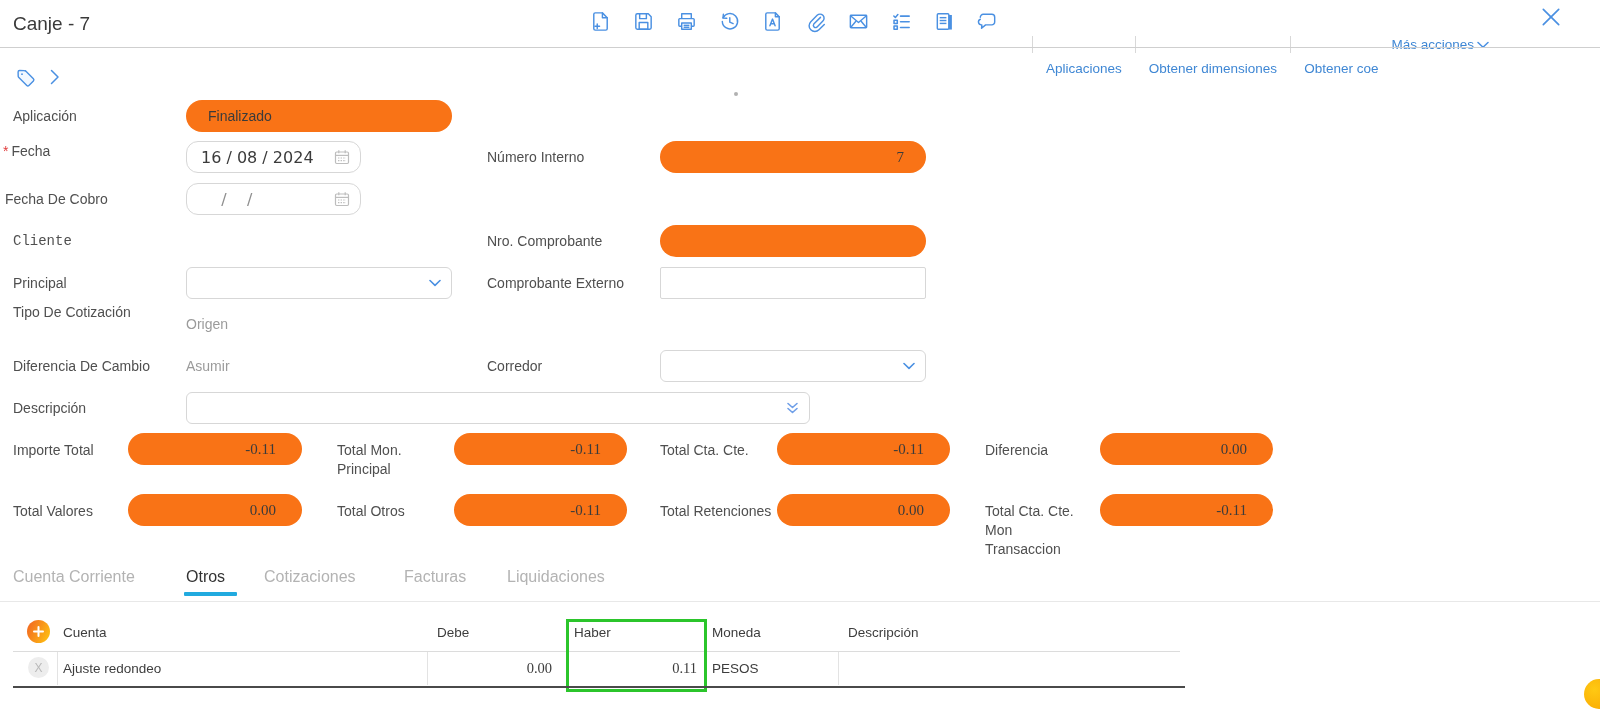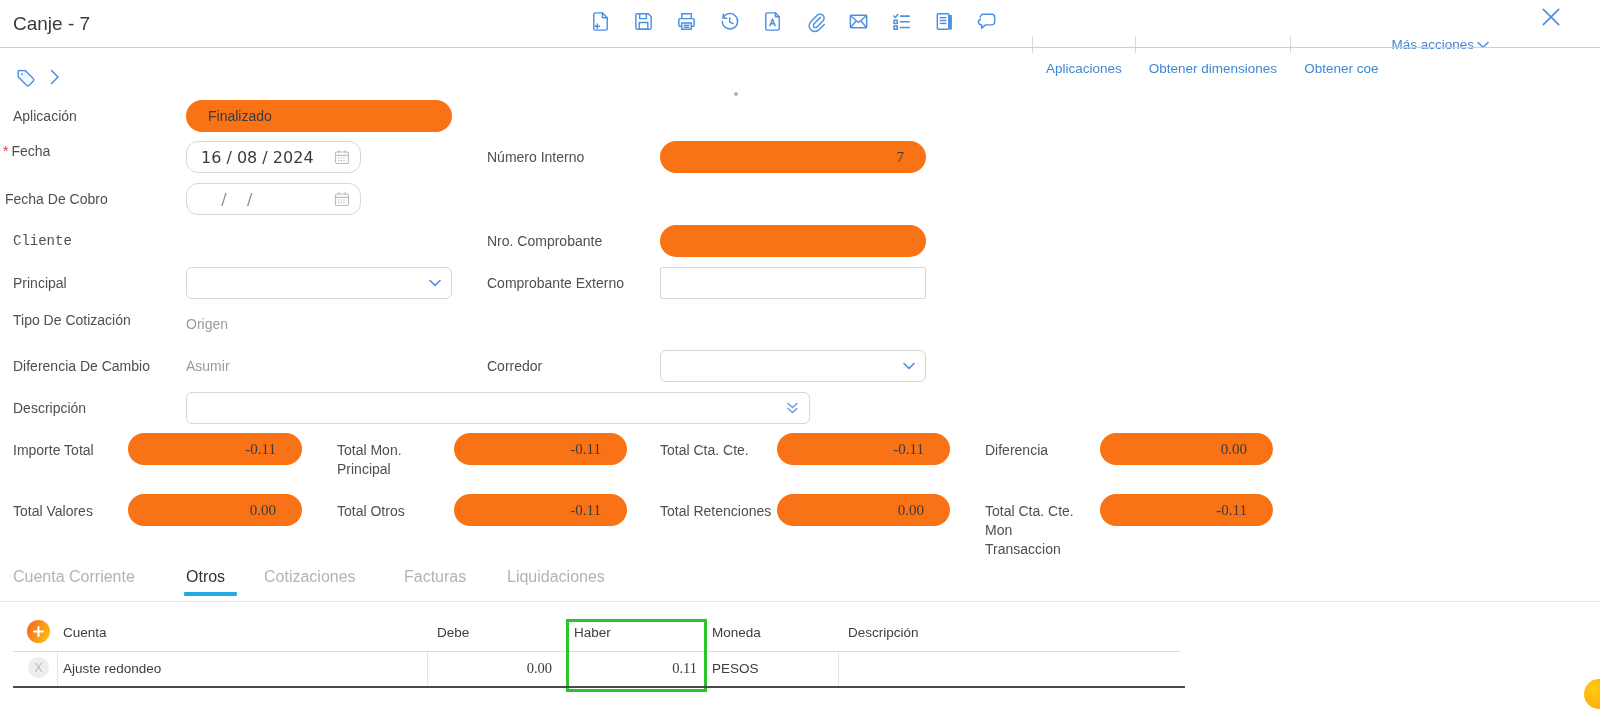--- a/index.html
+++ b/index.html
@@ -213,21 +213,21 @@
   <div class="lbl" style="left:13px;top:233px;font-family:Liberation Mono, monospace;">Cliente</div>
 
   <div class="lbl" style="left:13px;top:275px;">Principal</div>
   <div class="field" style="left:186px;top:267px;width:266px;cursor:pointer;">
     <span class="val"></span>
     <svg width="12" height="8" viewBox="0 0 12 8" fill="none" stroke="#4a90e2" stroke-width="1.6" stroke-linecap="round" stroke-linejoin="round">
         <polyline points="1,1.5 6,6.3 11,1.5"></polyline>
       </svg>
   </div>
 
-  <div class="lbl" style="left:13px;top:312px;">Tipo De Cotización</div>
+  <div class="lbl" style="left:13px;top:304px;">Tipo De Cotización</div>
   <div class="ro-text" style="left:186px;top:316px;">Origen</div>
 
   <div class="lbl" style="left:13px;top:358px;">Diferencia De Cambio</div>
   <div class="ro-text" style="left:186px;top:358px;">Asumir</div>
 
   <div class="lbl" style="left:13px;top:400px;">Descripción</div>
   <div class="field" style="left:186px;top:392px;width:624px;">
     <span class="val"></span>
     <svg width="13" height="13" viewBox="0 0 13 13" fill="none" stroke="#6f9fe8" stroke-width="1.6" stroke-linecap="round" stroke-linejoin="round">
         <polyline points="2,1.5 6.5,5.5 11,1.5"></polyline>

